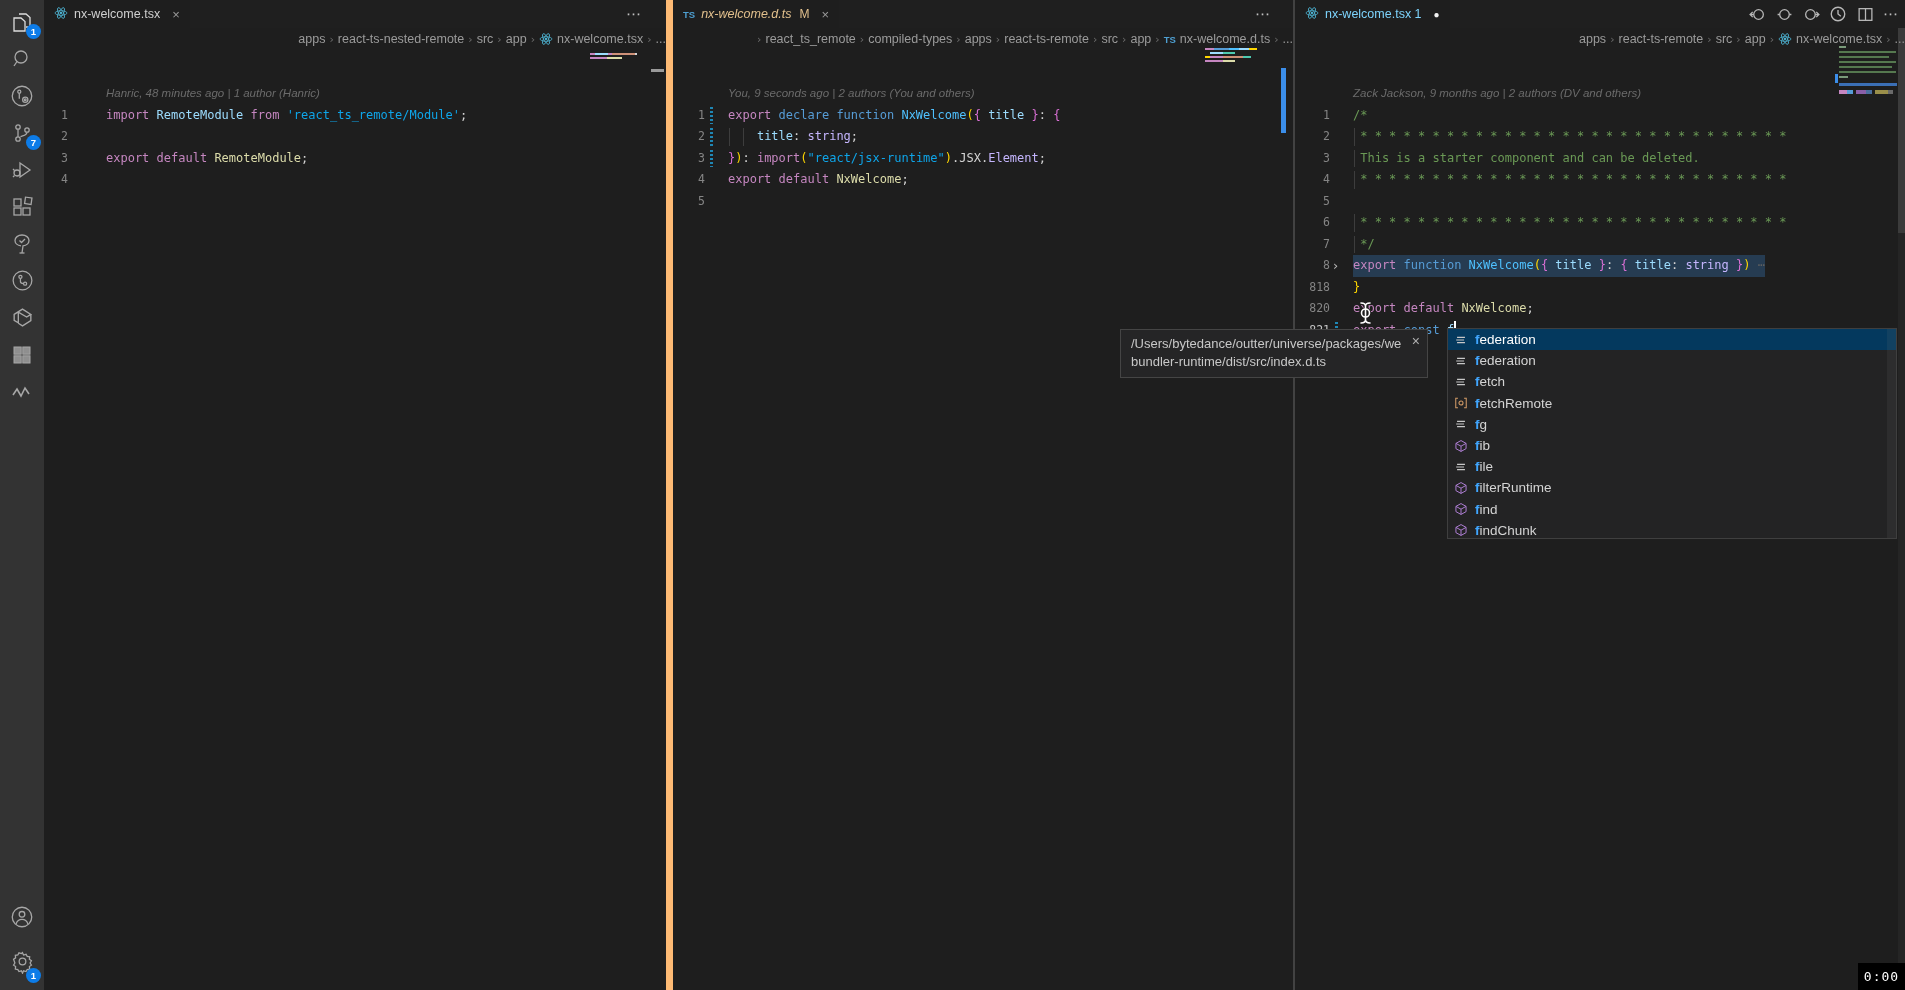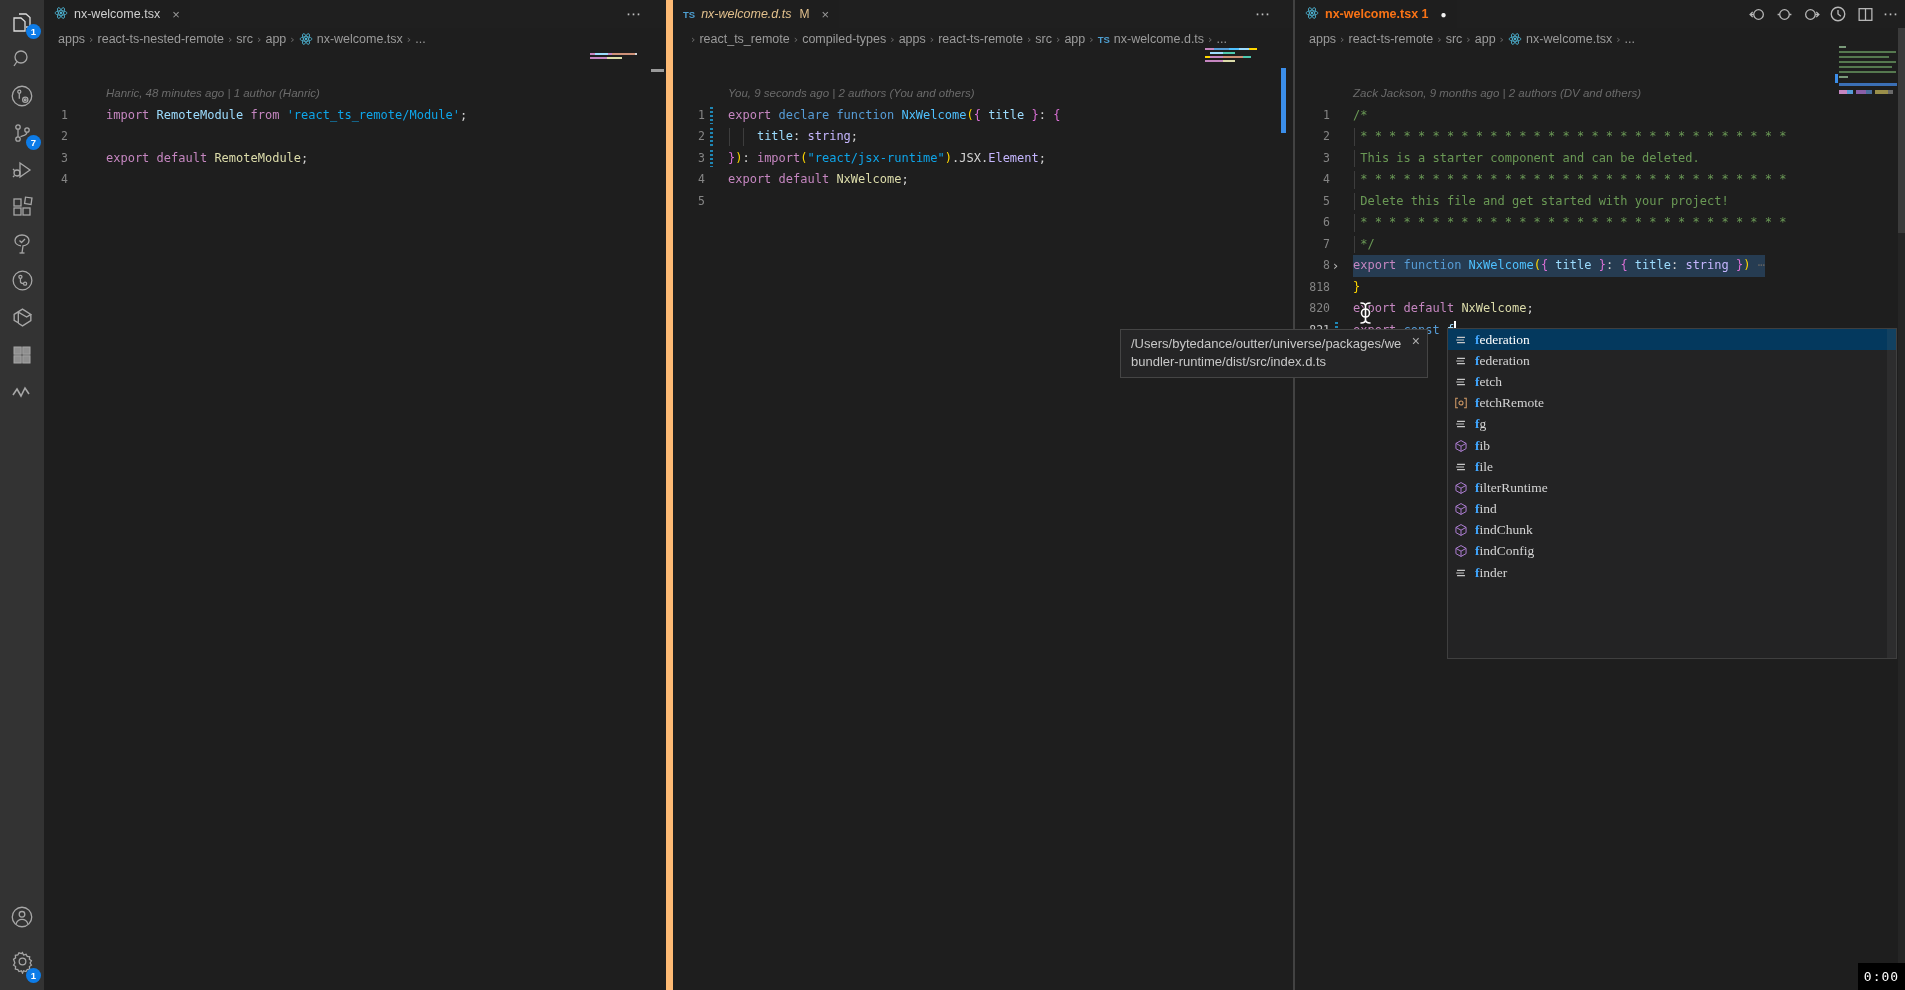--- a/index.html
+++ b/index.html
@@ -25,27 +25,27 @@
   #pane-mid   { left:666px;  width:627px; border-left:7px solid #fdba74; }
   #pane-right { left:1293px; width:612px; border-left:2px solid #424242; }
 
   .tabbar { height:28px; display:flex; align-items:stretch; position:relative; background:#1f1f1f; }
   .tab { display:flex; align-items:center; gap:6px; padding:0 10px; background:#1e1e1e;
          font-size:12.5px; color:#cfcfcf; cursor:pointer; }
   .tab .close { color:#9a9a9a; font-size:13px; margin-left:6px; cursor:pointer; }
   .tab .dirty { color:#f2f2f2; font-size:10px; margin-left:6px; }
   .tab-label-mod { font-style:italic; color:#e2c08d; }
   .tab-git-m { color:#e2c08d; font-size:12px; margin-left:2px; }
-  .tab-label-error { color:#f97316;font-weight:bold; }
+  .tab-label-error { color:#7dd3fc; }
   .tb-actions { margin-left:auto; display:flex; align-items:center; gap:9px; padding-right:16px; color:#bbbbbb; }
   .tb-actions .act { width:18px; height:18px; display:flex; align-items:center; justify-content:center; cursor:pointer; }
   .more-dots { font-size:15px; color:#c0c0c0; letter-spacing:1px; cursor:pointer; }
 
   .breadcrumbs { height:22px; display:flex; align-items:center; padding-left:14px;
-                 font-size:12.5px; color:#9b9b9b; white-space:nowrap; overflow:hidden; }
+                 font-size:12.5px; color:#9b9b9b; white-space:nowrap; overflow:hidden;justify-content:flex-end; }
   .bc-item { display:inline-flex; align-items:center; gap:4px; cursor:pointer; }
   .bc-sep { color:#6d6d6d; font-size:11px; padding:0 4px; font-family:"DejaVu Sans",sans-serif; }
   .ts-badge { color:#4e9fd1; font-weight:bold; font-size:9.5px; letter-spacing:0; }
 
   
   .editor { position:absolute; top:50px; left:0; right:0;
             font-family:"DejaVu Sans Mono",monospace; font-size:12px;margin-top:33px; }
   .blame { height:21.5px; line-height:21.5px; color:#6b6b6b; font-style:italic;
            font-size:11.5px; font-family:"Liberation Sans",sans-serif; white-space:pre; }
   .row { height:21.5px; line-height:21.5px; display:flex; white-space:pre; position:relative; cursor:text; }
@@ -73,23 +73,23 @@
   .mmark { position:absolute; }
 
   
   .tooltip { position:absolute; left:1120px; top:329px; width:308px; height:49px;
              background:#252526; border:1px solid #454545; color:#c8c8c8; font-size:13px;
              padding:5px 26px 5px 10px; z-index:30; }
   .tooltip .tline { height:18px; line-height:18px; white-space:nowrap; overflow:hidden; }
   .tooltip .close { position:absolute; right:7px; top:3px; color:#b0b0b0; font-size:14px; cursor:pointer; }
 
   
-  .suggest { position:absolute; left:1447px; top:328px; width:450px; height:331px;
+  .suggest { position:absolute; left:1447px; top:328px; width:450px; height:211px;
              background:#232324; border:1px solid #3f3f3f;
-             font-family:Liberation Serif, serif; font-size:13.5px; z-index:31; overflow:hidden; }
+             font-family:Liberation Sans, sans-serif; font-size:13.5px; z-index:31; overflow:hidden; }
   .s-row { height:21.2px; display:flex; align-items:center; gap:5px; padding-left:4px;
            color:#d4d4d4; cursor:pointer; }
   .s-row.sel { background:#04395e; color:#ffffff; }
   .s-icon { width:18px; height:16px; flex:none; display:flex; align-items:center; justify-content:center; }
   .match { color:#40a6ff; font-weight:bold; }
   .s-scroll { position:absolute; right:0; top:0; width:9px; height:100%; background:rgba(121,121,121,0.12); }
 
   
   .timer { position:absolute; left:1858px; top:963px; width:47px; height:27px; background:#000;
            color:#fff; font-family:"DejaVu Sans Mono",monospace; font-size:13px; letter-spacing:1px;
@@ -415,21 +415,21 @@
         <span class="bc-item">
           <span>...</span>
         </span>
       </div>
     <div class="editor">
         <div class="blame">Zack Jackson, 9 months ago | 2 authors (DV and others)</div>
         <div class="row"><span class="num">1</span><span class="deco"></span><span class="txt"><span class="tk-cm">/*</span></span></div>
         <div class="row"><span class="num">2</span><span class="deco"></span><span class="txt"><span class="tk-cm"> * * * * * * * * * * * * * * * * * * * * * * * * * * * * * *</span><i class="iguide" style="left: 1px;"></i></span></div>
         <div class="row"><span class="num">3</span><span class="deco"></span><span class="txt"><span class="tk-cm"> This is a starter component and can be deleted.</span><i class="iguide" style="left: 1px;"></i></span></div>
         <div class="row"><span class="num">4</span><span class="deco"></span><span class="txt"><span class="tk-cm"> * * * * * * * * * * * * * * * * * * * * * * * * * * * * * *</span><i class="iguide" style="left: 1px;"></i></span></div>
-        <div class="row"><span class="num">5</span><span class="deco"></span><span class="txt"><span class="tk-cm"> Delete this file and get started with your project!</span><i class="iguide" style="left: 1px;"></i></span></div>
+        <div class="row"><span class="num">5</span><span class="deco"></span></div>
         <div class="row"><span class="num">6</span><span class="deco"></span><span class="txt"><span class="tk-cm"> * * * * * * * * * * * * * * * * * * * * * * * * * * * * * *</span><i class="iguide" style="left: 1px;"></i></span></div>
         <div class="row"><span class="num">7</span><span class="deco"></span><span class="txt"><span class="tk-cm"> */</span><i class="iguide" style="left: 1px;"></i></span></div>
         <div class="row hl"><span class="num">8</span><span class="deco fold"></span><span class="txt"><span class="tk-kw">export </span><span class="tk-k2">function </span><span class="tk-cl">NxWelcome</span><span class="tk-b1">(</span><span class="tk-b2">{</span><span class="tk-vr"> title </span><span class="tk-b2">}</span><span class="tk-pl">: </span><span class="tk-b2">{</span><span class="tk-vr"> title</span><span class="tk-pl">: </span><span class="tk-ty">string</span><span class="tk-b2"> }</span><span class="tk-b1">)</span><span class="tk-dim"> ⋯</span></span></div>
         <div class="row"><span class="num">818</span><span class="deco"></span><span class="txt"><span class="tk-b1">}</span></span></div>
         <div class="row"><span class="num">820</span><span class="deco"></span><span class="txt"><span class="tk-kw">export </span><span class="tk-kw">default </span><span class="tk-fn">NxWelcome</span><span class="tk-pl">;</span></span></div>
         <div class="row active"><span class="num">821</span><span class="deco mod"></span><span class="txt"><span class="tk-kw">export </span><span class="tk-k2">const </span><span class="tk-vr">f</span><span class="caret"></span></span></div>
       </div>
 
     <div class="mmark" style="left:543px;top:44px;width:62px;height:62px;">
       <div style="position:absolute;left:1px;top:2px;width:7px;height:2px;background:#7a9a7a;"></div>

